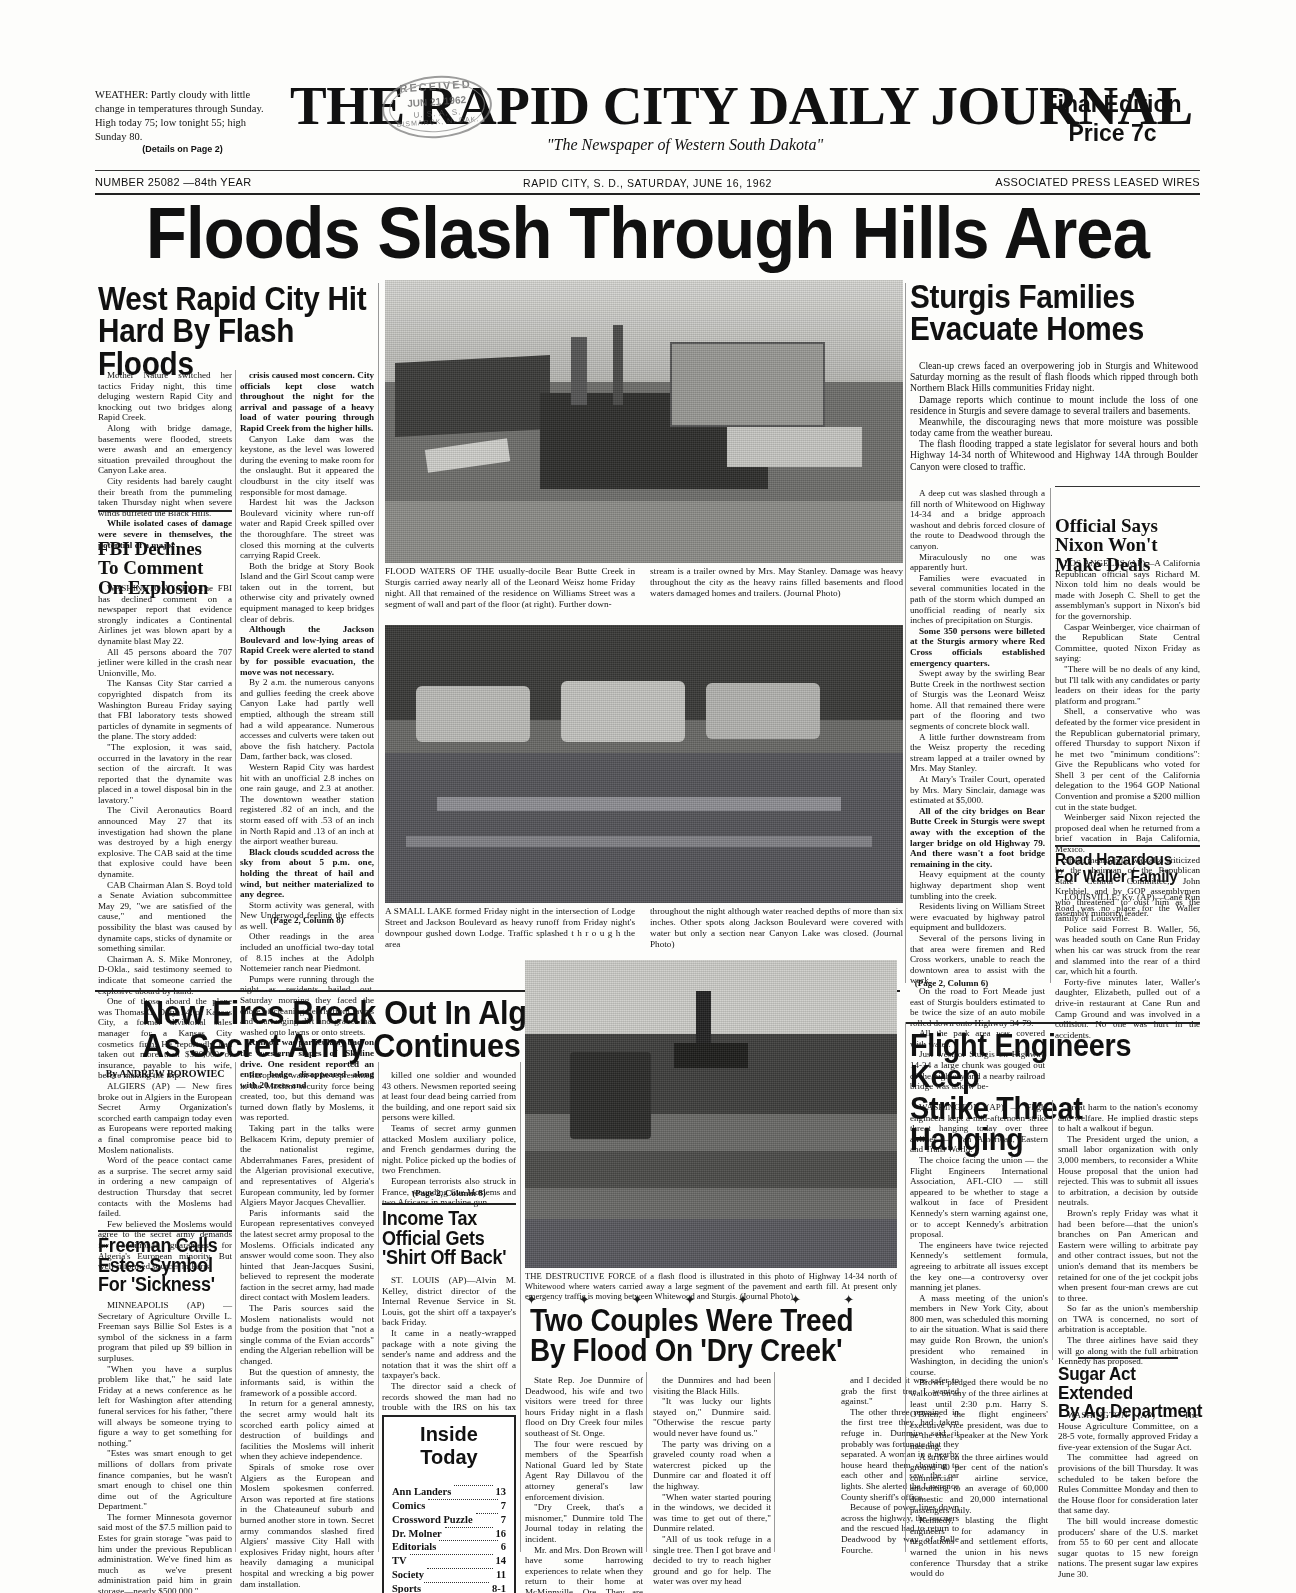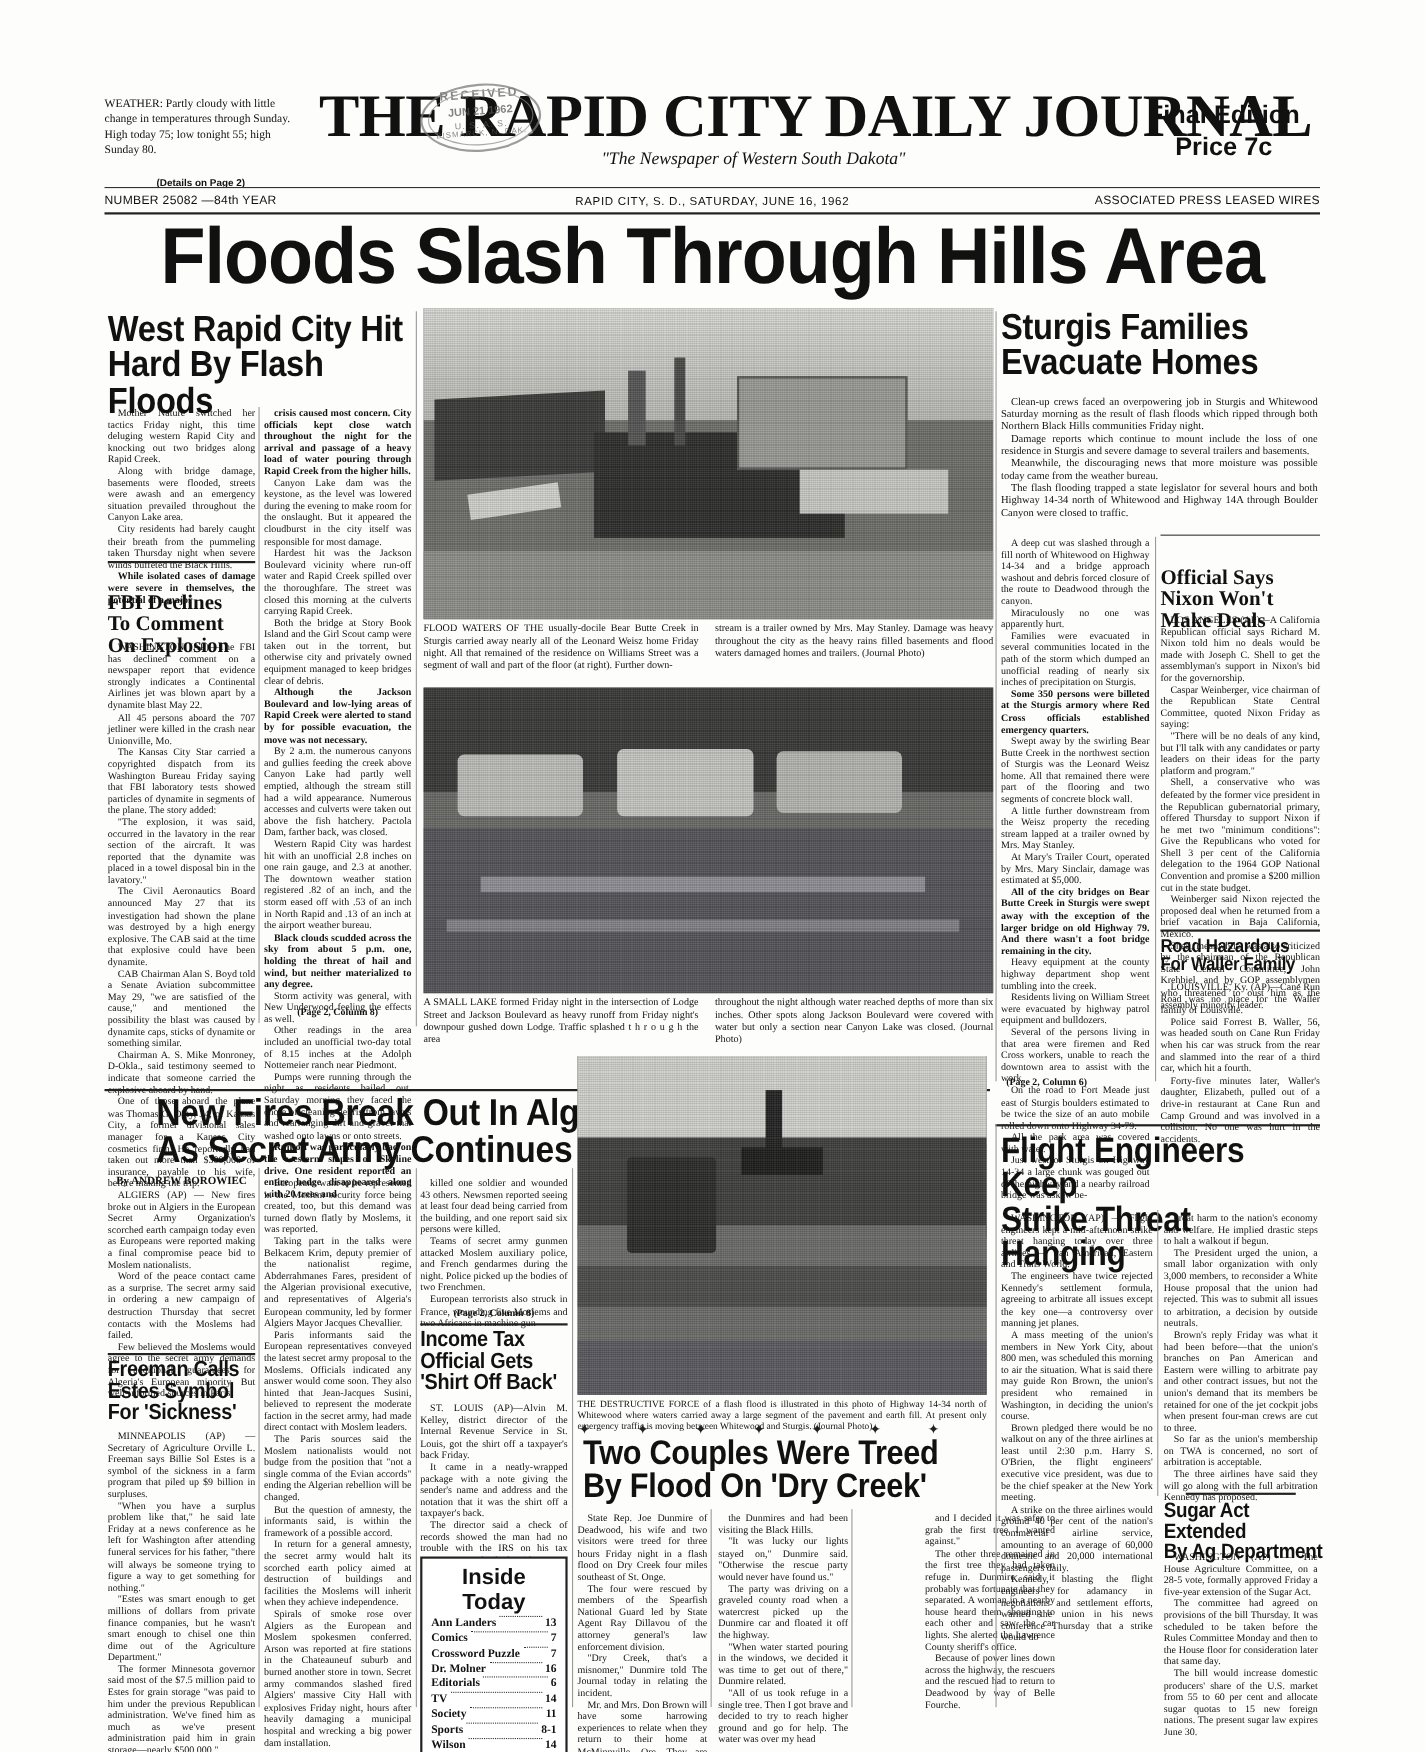--- a/index.html
+++ b/index.html
@@ -11,21 +11,21 @@
     position:relative;
     overflow:hidden;
   }
   .page { position:absolute; left:0; top:0; width:1296px; height:1593px;
           padding:0; background:#fdfdfb; }
 
   
   .masthead { position:absolute; left:95px; top:78px; width:1105px; height:110px; }
   .weather { position:absolute; left:0; top:10px; width:175px;
              font-size:10.5px; line-height:1.32; text-align:left; }
-  .weather .details { text-align:center; font-weight:bold; font-size:9px; margin-top:18px;
+  .weather .details { text-align:center; font-weight:bold; font-size:9px; margin-top:1px;
                       font-family:"Liberation Sans", sans-serif; }
   .flagwrap { position:absolute; left:195px; top:0; width:790px; text-align:center; }
   .flag { font-family:"Liberation Serif", serif; font-weight:bold;
           font-size:55px; letter-spacing:-0.5px; line-height:1.0;
           white-space:nowrap; }
   .slogan { font-family:"Liberation Serif", serif; font-style:italic;
             font-size:16px; margin-top:3px; }
   .edition { position:absolute; right:0; top:12px; width:175px; text-align:center;
              font-family:"Liberation Sans", sans-serif; font-weight:bold;
              font-size:23px; line-height:1.25; }
@@ -80,21 +80,21 @@
   .hrule2 { position:absolute; height:2px; background:#222; }
   .shortrule { position:absolute; height:2px; background:#222; }
 
   .byline { position:absolute; font-family:"Liberation Serif", serif;
             font-weight:bold; font-size:10px; text-align:center; }
 
   
   .inside-box { position:absolute; border:2px solid #222; padding:6px 8px 7px 8px;
                 background:#fff; }
   .inside-title { font-family:"Liberation Sans", sans-serif; font-weight:bold;
-                  font-size:20px; text-align:center; margin-bottom:0; }
+                  font-size:20px; text-align:center; margin-bottom:16px; }
   .inside-row { display:flex; align-items:flex-start; font-family:"Liberation Serif",serif;
                 font-weight:bold; font-size:10.5px; line-height:1.32; }
   .inside-row .nm { white-space:nowrap; }
   .inside-row .dots { flex:1; border-bottom:1.5px dotted #333; margin:0 3px 3px 3px; }
   .inside-row .pg { white-space:nowrap; }
 
   .diamonds { position:absolute; text-align:center; font-size:13px; letter-spacing:42px;
               color:#222; }
 
   
@@ -436,20 +436,21 @@
   <div class="vrule" style="left:774px; top:1372px; height:180px;"></div>
   <div class="vrule" style="left:520px; top:1372px; height:180px;"></div>
 
   <div class="vrule" style="left:905px; top:1022px; height:530px;"></div>
   <div class="hl cond" style="left:910px; top:1030px; width:320px; font-size:32px;">
     <div>Flight Engineers Keep</div>
     <div>Strike Threat Hanging</div>
   </div>
   <div class="col" id="fe-c1" style="left:910px; top:1102px; width:138px; height:300px;">
       <p>WASHINGTON (AP) — Flight engineers kept a mid-afternoon strike threat hanging today over three airlines — Pan American, Eastern and Trans World.</p>
+      <p>The choice facing the union — the Flight Engineers International Association, AFL-CIO — still appeared to be whether to stage a walkout in face of President Kennedy's stern warning against one, or to accept Kennedy's arbitration proposal.</p>
       <p>The engineers have twice rejected Kennedy's settlement formula, agreeing to arbitrate all issues except the key one—a controversy over manning jet planes.</p>
       <p>A mass meeting of the union's members in New York City, about 800 men, was scheduled this morning to air the situation. What is said there may guide Ron Brown, the union's president who remained in Washington, in deciding the union's course.</p>
       <p>Brown pledged there would be no walkout on any of the three airlines at least until 2:30 p.m. Harry S. O'Brien, the flight engineers' executive vice president, was due to be the chief speaker at the New York meeting.</p>
       <p>A strike on the three airlines would ground 40 per cent of the nation's commercial airline service, amounting to an average of 60,000 domestic and 20,000 international passengers daily.</p>
       <p>Kennedy, blasting the flight engineers for adamancy in negotiations and settlement efforts, warned the union in his news conference Thursday that a strike would do</p>
     </div>
   <div class="col" id="fe-c2" style="left:1058px; top:1102px; width:140px; height:255px;">
       <p>great harm to the nation's economy and welfare. He implied drastic steps to halt a walkout if begun.</p>
       <p>The President urged the union, a small labor organization with only 3,000 members, to reconsider a White House proposal that the union had rejected. This was to submit all issues to arbitration, a decision by outside neutrals.</p>
       <p>Brown's reply Friday was what it had been before—that the union's branches on Pan American and Eastern were willing to arbitrate pay and other contract issues, but not the union's demand that its members be retained for one of the jet cockpit jobs when present four-man crews are cut to three.</p>

